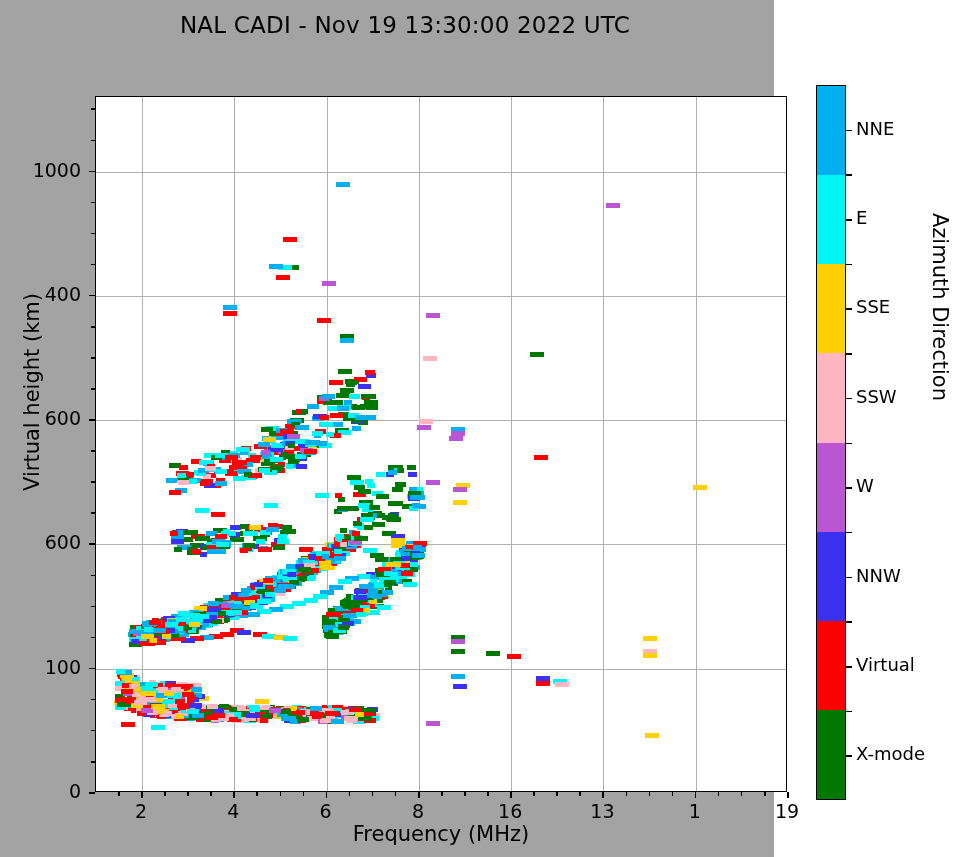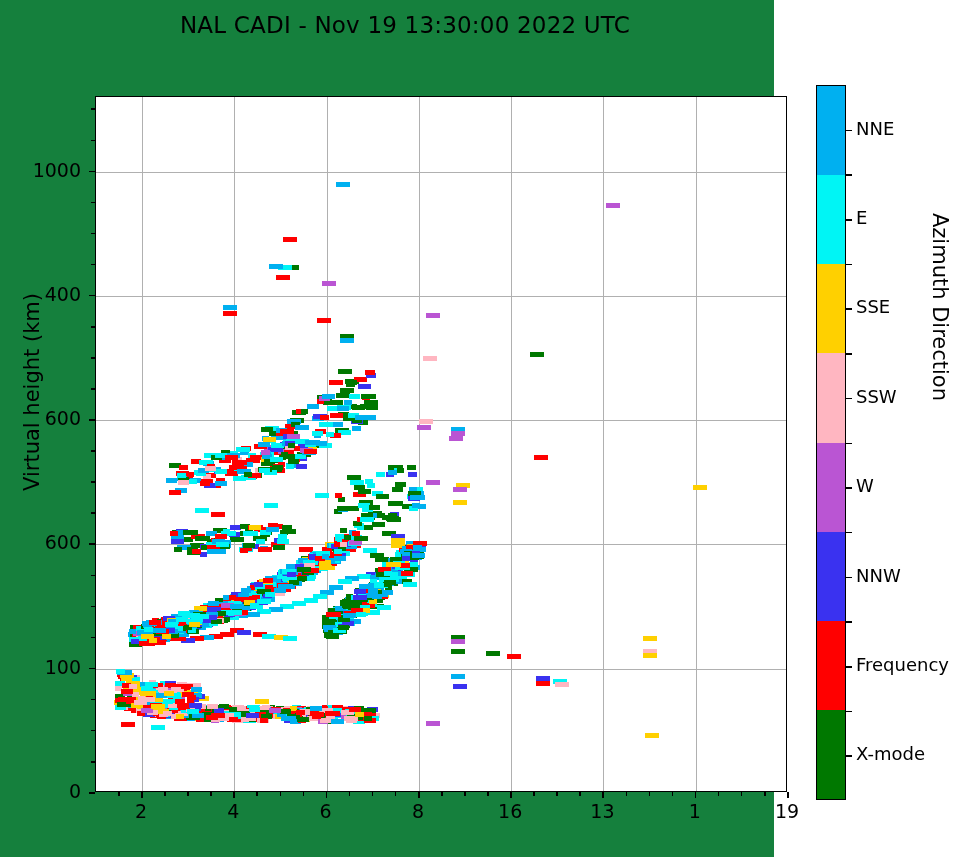--- a/index.html
+++ b/index.html
@@ -9,21 +9,21 @@
     overflow: hidden;
   }
   body {
     font-family: "DejaVu Sans", sans-serif;
     color: #000000;
   }
   #figure {
     position: relative;
     width: 774px;
     height: 857px;
-    background: #15803d;
+    background: #a3a3a3;
   }
   
   #title {
     position: absolute;
     left: 0; top: 12px;
     width: 810px;
     text-align: center;
     font-size: 23px;
     letter-spacing: 0.2px;
     color: #000;
@@ -1982,20 +1982,21 @@
       <div class="tick-y minor" style="top: 388.071px;"></div>
       <div class="tick-y minor" style="top: 357px;"></div>
       <div class="tick-y minor" style="top: 325.929px;"></div>
       <div class="tick-y minor" style="top: 263.786px;"></div>
       <div class="tick-y minor" style="top: 232.714px;"></div>
       <div class="tick-y minor" style="top: 201.643px;"></div>
       <div class="tick-y minor" style="top: 139.5px;"></div>
       <div class="tick-y minor" style="top: 108.429px;"></div>
     </div>
 
+  <div id="xlabel">Frequency (MHz)</div>
   <div id="ylabel">Virtual height (km)</div>
 
   <div id="colorbar">
       <div class="cb-seg" style="background: rgb(0, 176, 240);"></div>
       <div class="cb-seg" style="background: rgb(0, 245, 245);"></div>
       <div class="cb-seg" style="background: rgb(255, 208, 0);"></div>
       <div class="cb-seg" style="background: rgb(255, 182, 193);"></div>
       <div class="cb-seg" style="background: rgb(186, 85, 211);"></div>
       <div class="cb-seg" style="background: rgb(58, 50, 240);"></div>
       <div class="cb-seg" style="background: rgb(255, 0, 0);"></div>
@@ -2013,21 +2014,21 @@
       <div class="cb-tick" style="top: 397.812px;"></div>
       <div class="cb-label" style="top: 385.812px;">SSW</div>
       <div class="cb-tick" style="top: 353.125px;"></div>
       <div class="cb-tick" style="top: 487.188px;"></div>
       <div class="cb-label" style="top: 475.188px;">W</div>
       <div class="cb-tick" style="top: 442.5px;"></div>
       <div class="cb-tick" style="top: 576.562px;"></div>
       <div class="cb-label" style="top: 564.562px;">NNW</div>
       <div class="cb-tick" style="top: 531.875px;"></div>
       <div class="cb-tick" style="top: 665.938px;"></div>
-      <div class="cb-label" style="top: 653.938px;">Frequency</div>
+      <div class="cb-label" style="top: 653.938px;">Virtual</div>
       <div class="cb-tick" style="top: 621.25px;"></div>
       <div class="cb-tick" style="top: 755.312px;"></div>
       <div class="cb-label" style="top: 743.312px;">X-mode</div>
       <div class="cb-tick" style="top: 710.625px;"></div>
     </div>
   <div id="cblabel">Azimuth Direction</div>
 
 </div>
 
 </body></html>

